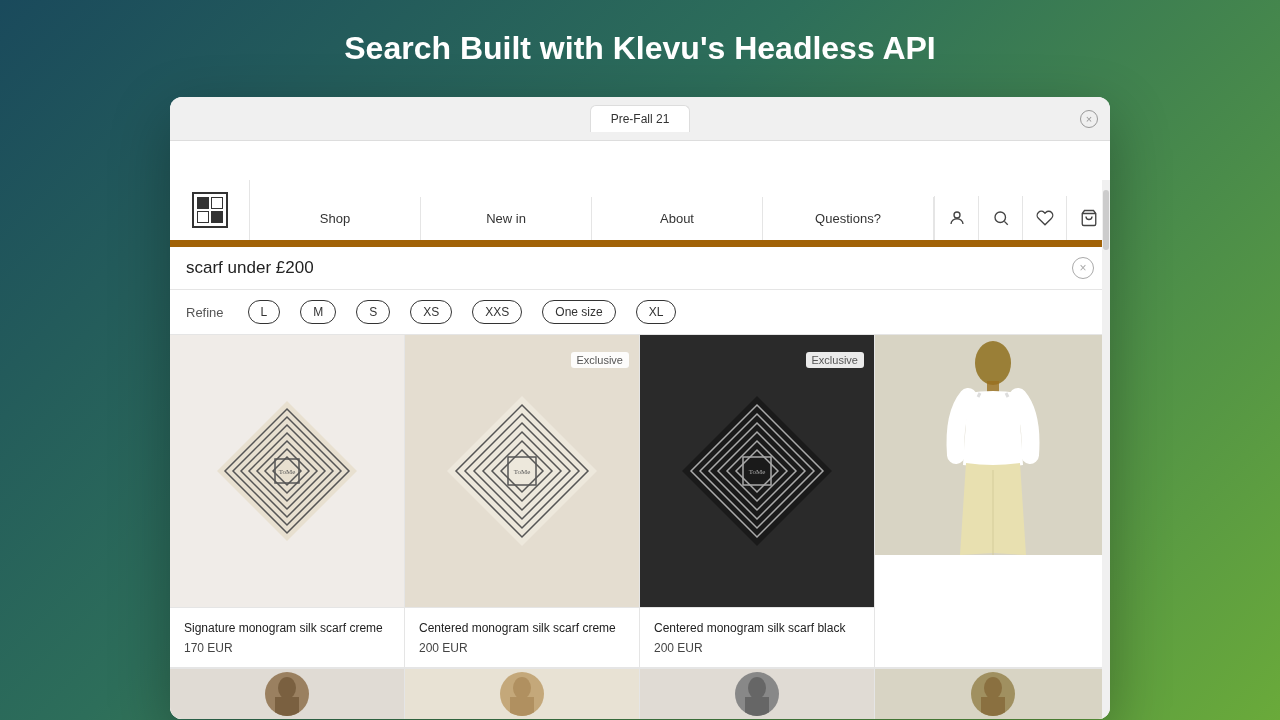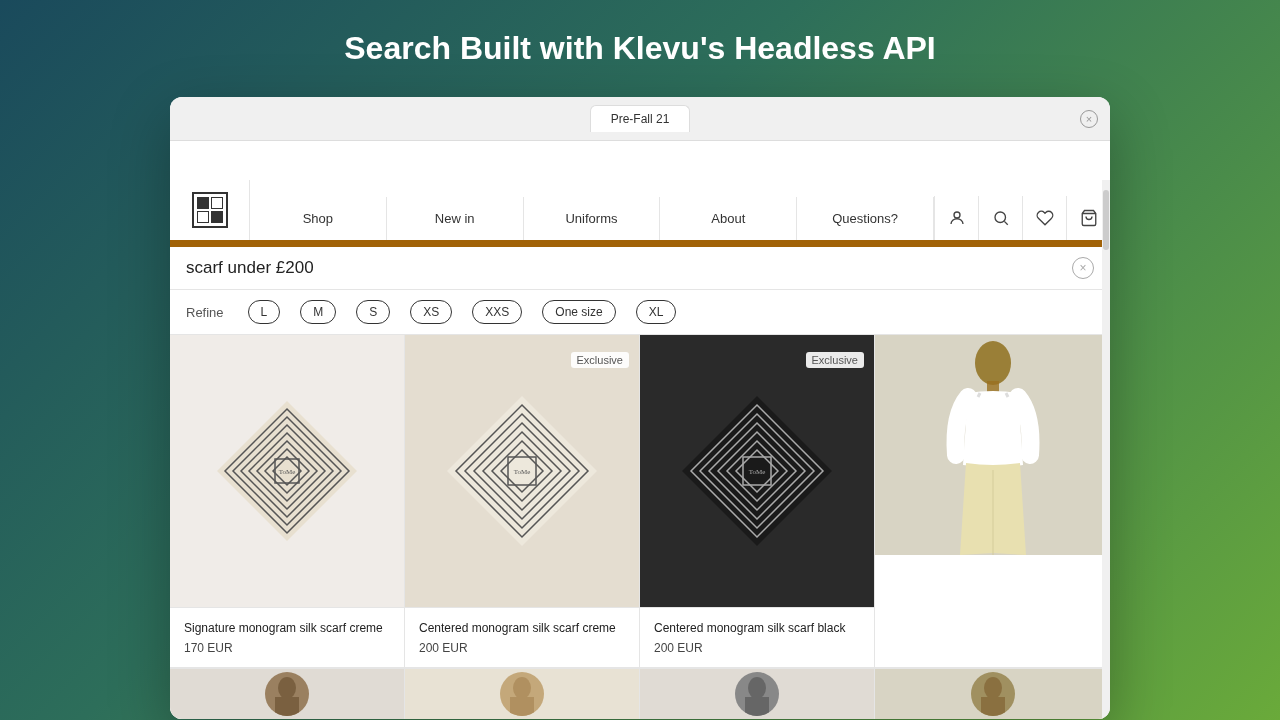--- a/index.html
+++ b/index.html
@@ -316,21 +316,20 @@
           <div class="logo-cell"></div>
           <div class="logo-cell empty"></div>
           <div class="logo-cell empty"></div>
           <div class="logo-cell"></div>
         </div>
       </div>
 
       <div class="nav-items">
         <div class="nav-item">Shop</div>
         <div class="nav-item">New in</div>
-        <div class="nav-item">Uniforms</div>
         <div class="nav-item">About</div>
         <div class="nav-item">Questions?</div>
       </div>
 
       <div class="nav-actions">
         <div class="nav-action">
           <svg width="18" height="18" viewBox="0 0 24 24" fill="none" stroke="#444" stroke-width="1.8">
             <circle cx="12" cy="8" r="4"></circle>
               <path d="M4 20c0-4 3.6-7 8-7s8 3 8 7"></path>
           </svg>

